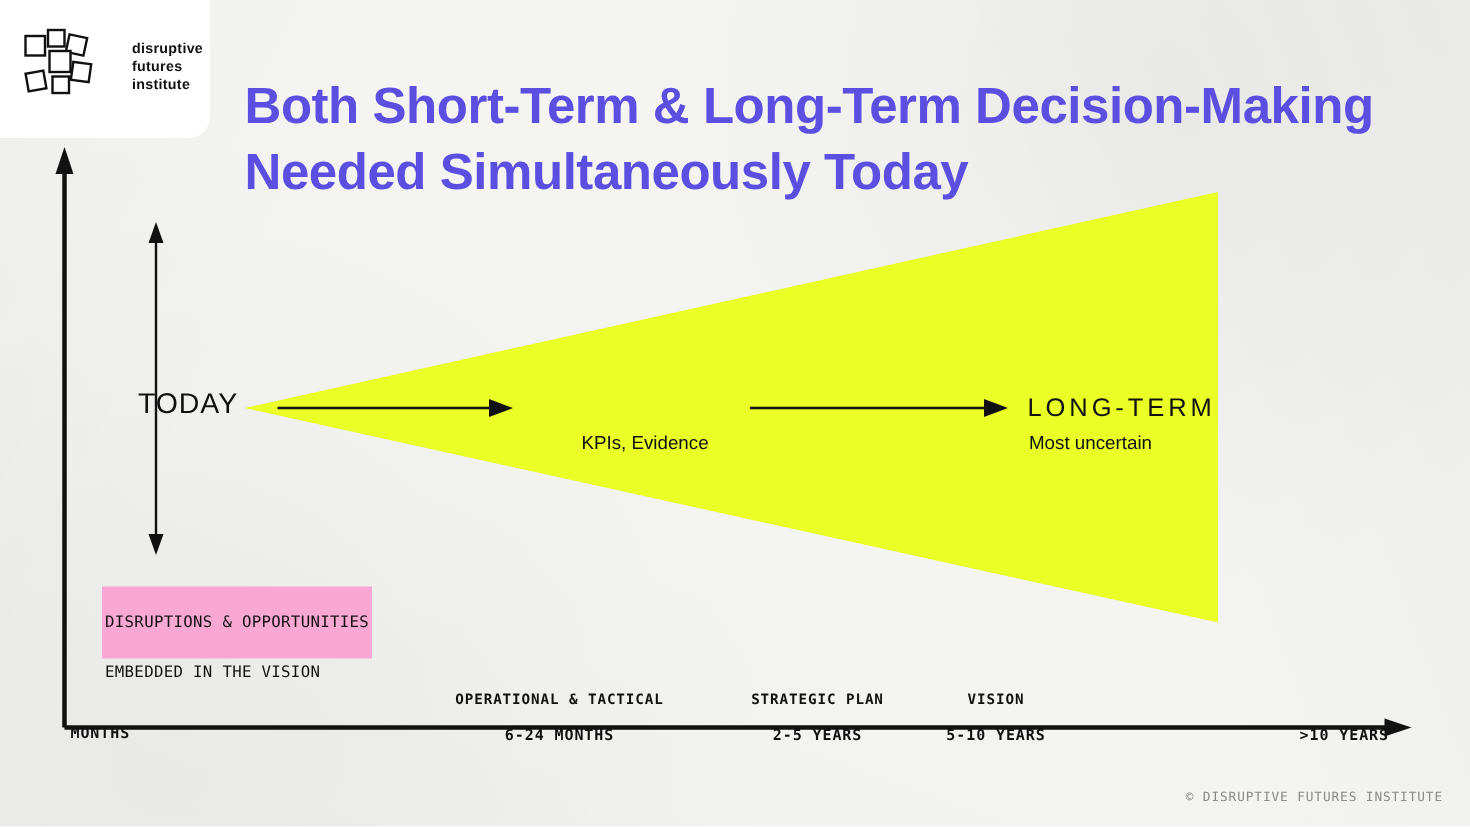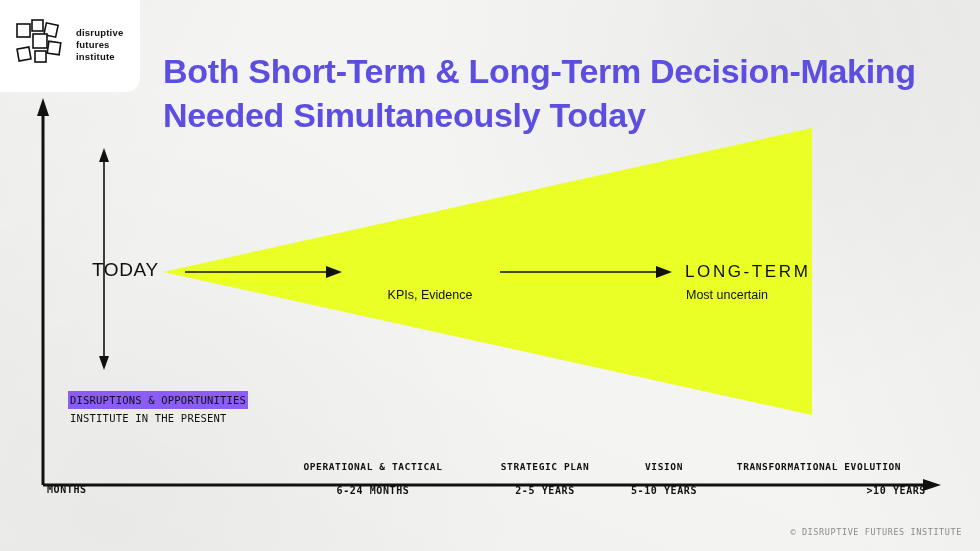--- a/index.html
+++ b/index.html
@@ -38,21 +38,21 @@
     height: 92px;
     background: #ffffff;
     border-bottom-right-radius: 14px;
   }
   #logo-wrap {
     position: absolute;
     left: 14px;
     top: 18px;
     display: flex;
     align-items: center;
-    gap: 8px;
+    gap: 20px;
   }
   #logo-text {
     font-size: 9.5px;
     font-weight: bold;
     line-height: 1.28;
     color: #111111;
     letter-spacing: 0.2px;
   }
   #title {
     position: absolute;
@@ -111,23 +111,23 @@
     position: absolute;
     left: 68px;
     top: 391px;
     font-family: "DejaVu Sans Mono", monospace;
     font-size: 10.5px;
     line-height: 1.55;
     color: #111111;
     letter-spacing: 0.2px;
   }
   #note-line-1 {
-    background: #8b5cf6;
+    background: #f9a8d4;
     display: inline-block;
-    padding: 1px 2px;
+    padding: 16px 2px;
   }
   #note-line-2 {
     display: inline-block;
     padding: 1px 2px;
   }
   .axis-head {
     position: absolute;
     font-family: "DejaVu Sans Mono", monospace;
     font-size: 9.5px;
     font-weight: bold;
@@ -231,31 +231,30 @@
 
   <div class="lbl" id="short-term-sub">
     <div>KPIs, Evidence</div>
   </div>
 
   <div class="lbl" id="long-term-label">LONG-TERM</div>
   <div class="lbl" id="long-term-sub">Most uncertain</div>
 
   <div id="note-box">
     <div><span id="note-line-1">DISRUPTIONS &amp; OPPORTUNITIES</span></div>
-    <div><span id="note-line-2">INSTITUTE IN THE PRESENT</span></div>
+    <div><span id="note-line-2">EMBEDDED IN THE VISION</span></div>
   </div>
 
   <div class="axis-head" style="left:288px; top:461px; width:170px;">OPERATIONAL &amp; TACTICAL</div>
   <div class="axis-sub" style="left:288px; top:485px; width:170px;">6-24 MONTHS</div>
 
   <div class="axis-head" style="left:477px; top:461px; width:136px;">STRATEGIC PLAN</div>
   <div class="axis-sub" style="left:477px; top:485px; width:136px;">2-5 YEARS</div>
 
   <div class="axis-head" style="left:612px; top:461px; width:104px;">VISION</div>
   <div class="axis-sub" style="left:612px; top:485px; width:104px;">5-10 YEARS</div>
 
-  <div class="axis-head" style="left:712px; top:461px; width:214px;">TRANSFORMATIONAL EVOLUTION</div>
   <div class="axis-sub" style="left:712px; top:485px; width:214px;text-align:right;">&gt;10 YEARS</div>
 
   <div id="present-label">MONTHS</div>
 
   <div id="footer">© DISRUPTIVE FUTURES INSTITUTE</div>
 </div>
 
 </body></html>

